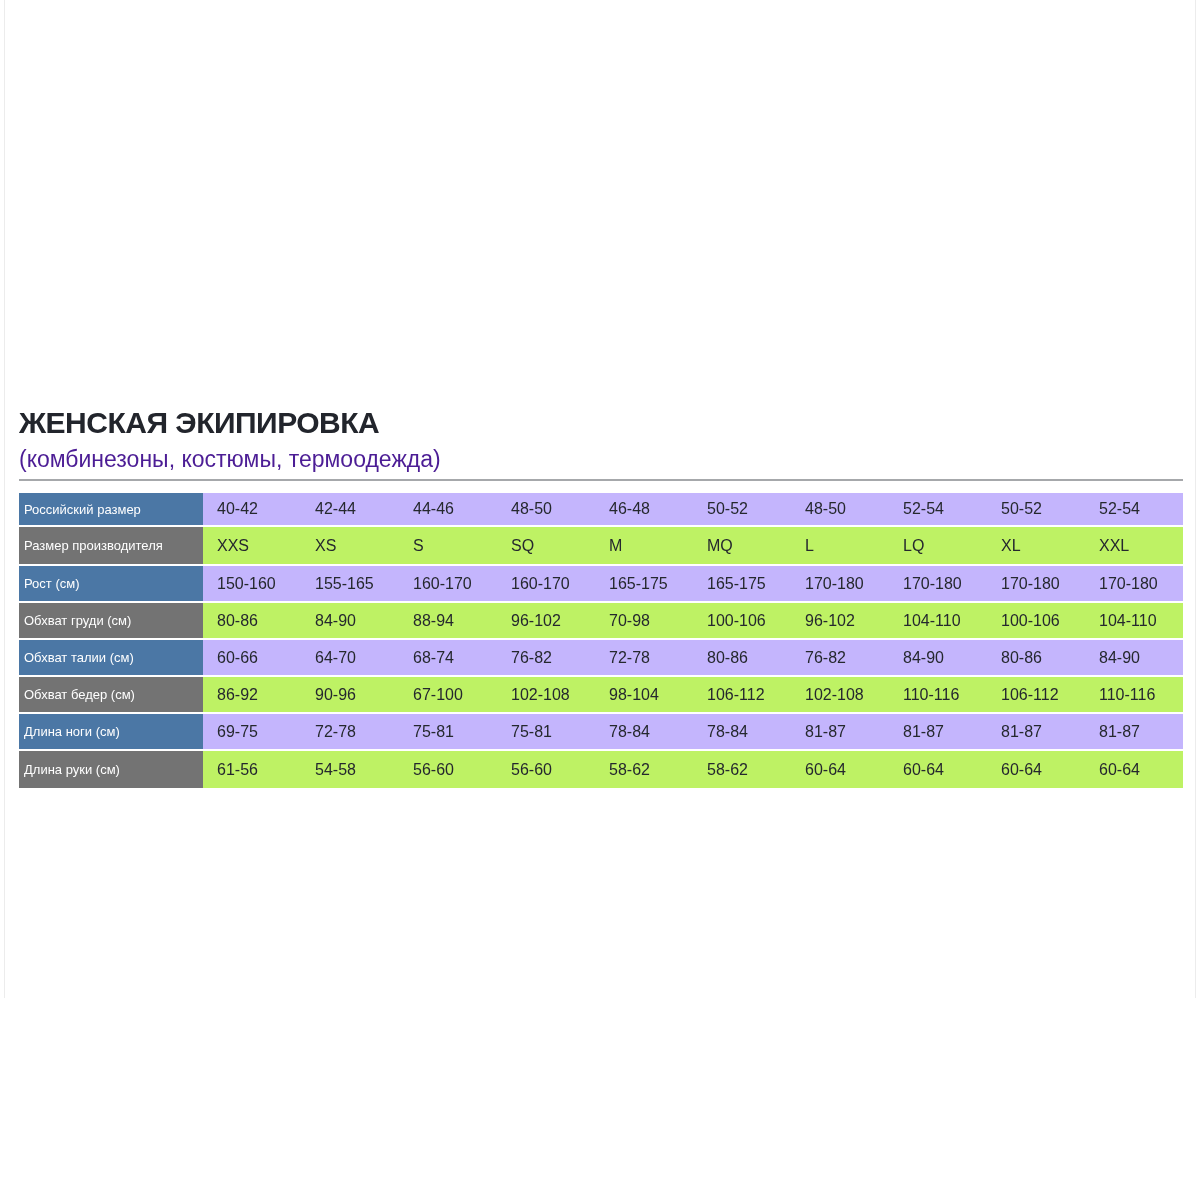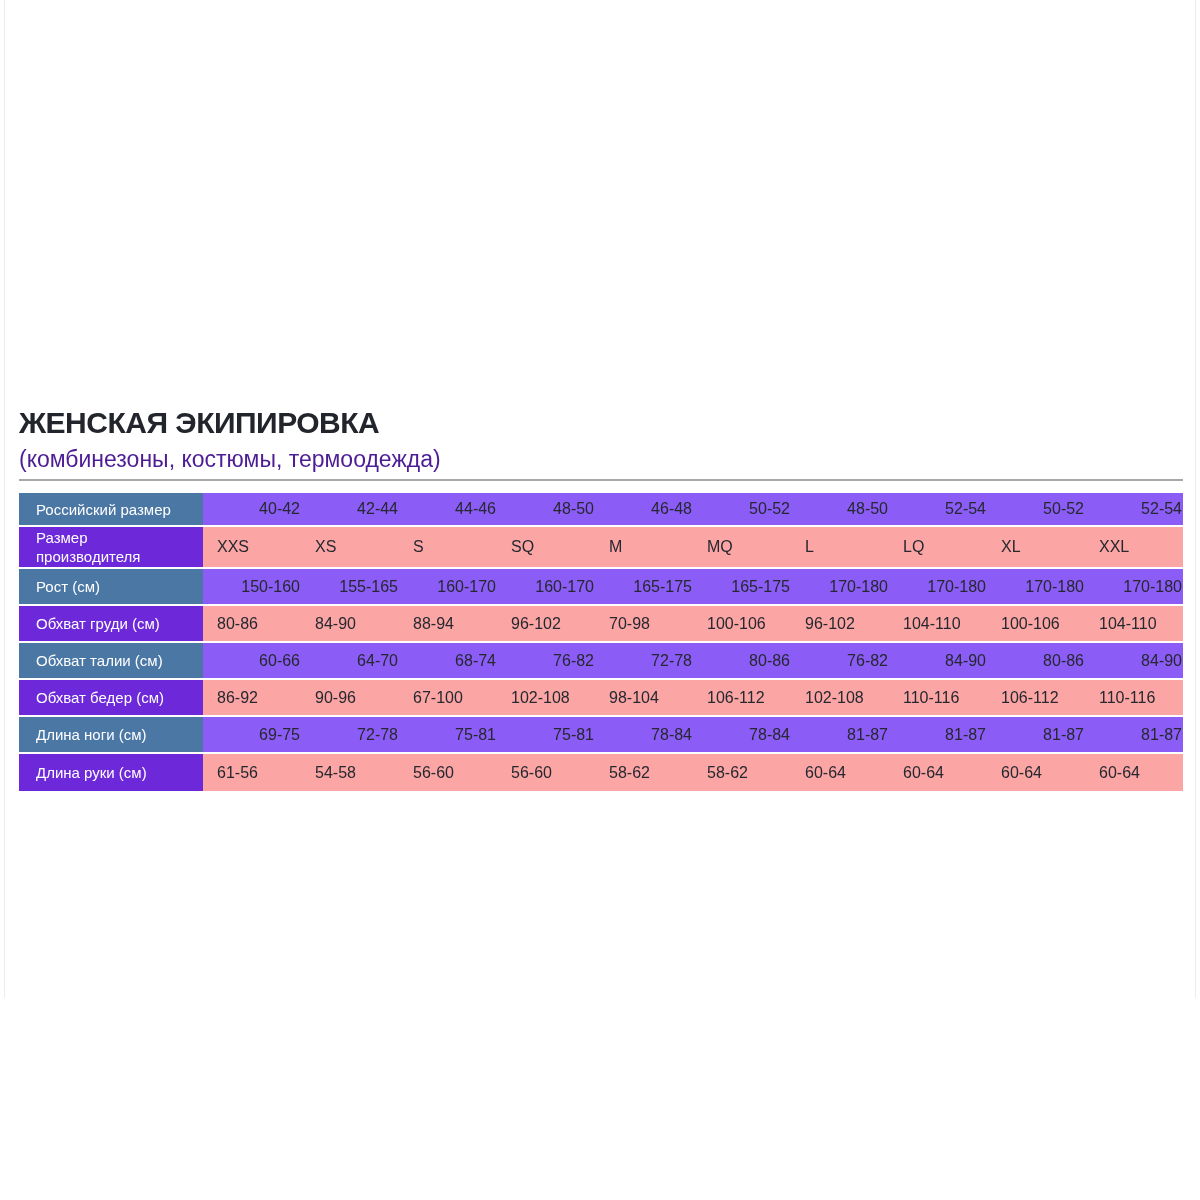--- a/index.html
+++ b/index.html
@@ -57,35 +57,35 @@
     box-sizing: border-box;
     vertical-align: middle;
     text-align: left;
     font-weight: 400;
     border-bottom: 2px solid #ffffff;
   }
   table.size-table tr:last-child td, table.size-table tr:last-child th {
     border-bottom: none;
   }
   th.row-label {
-    padding-left: 17px;
+    padding-left: 5px;
     padding-right: 10px;
-    font-size: 15px;
+    font-size: 13px;
     line-height: 19px;
     color: #ffffff;
   }
   td.cell {
     padding-left: 14px;
     font-size: 16px;
     color: #25282e;
   }
   tr.dark th.row-label  { background: #4b77a5; }
-  tr.light th.row-label { background: #6d28d9; }
-  tr.dark td.cell  { background: #8b5cf6; text-align: right; }
-  tr.light td.cell { background: #fca5a5; }
+  tr.light th.row-label { background: #737373; }
+  tr.dark td.cell  { background: #c4b5fd; }
+  tr.light td.cell { background: #bef264; }
   tr.h1 th, tr.h1 td { height: 34px; }
   tr.h2 th, tr.h2 td { height: 39px; }
   tr.h3 th, tr.h3 td { height: 37px; }
 </style>
 </head>
 <body>
 
 <div class="page">
   <div class="content">
 

